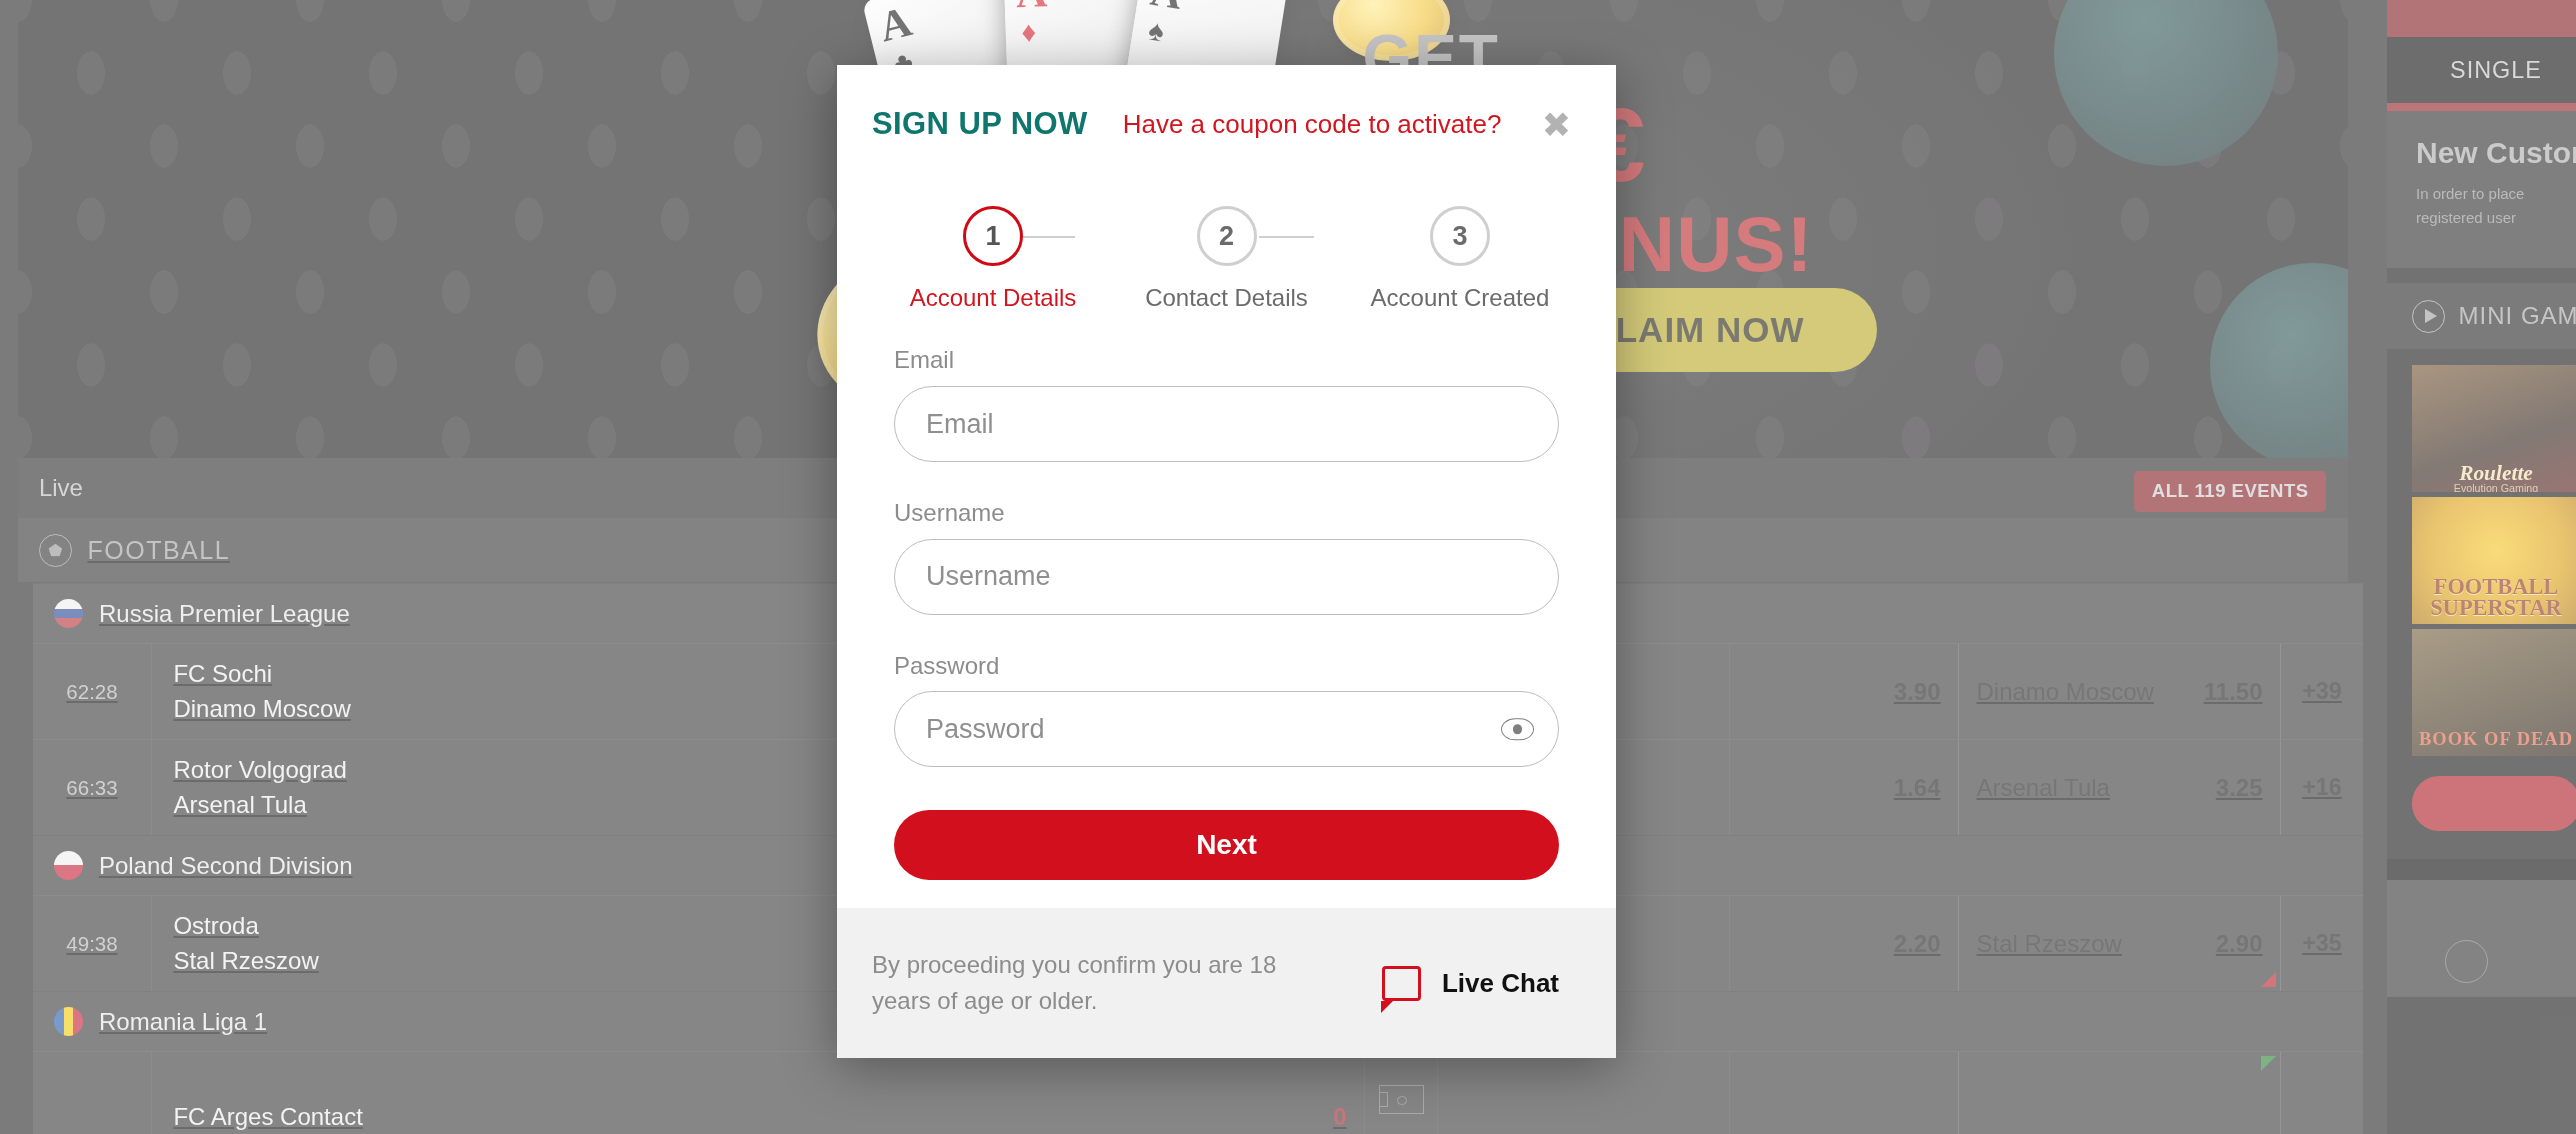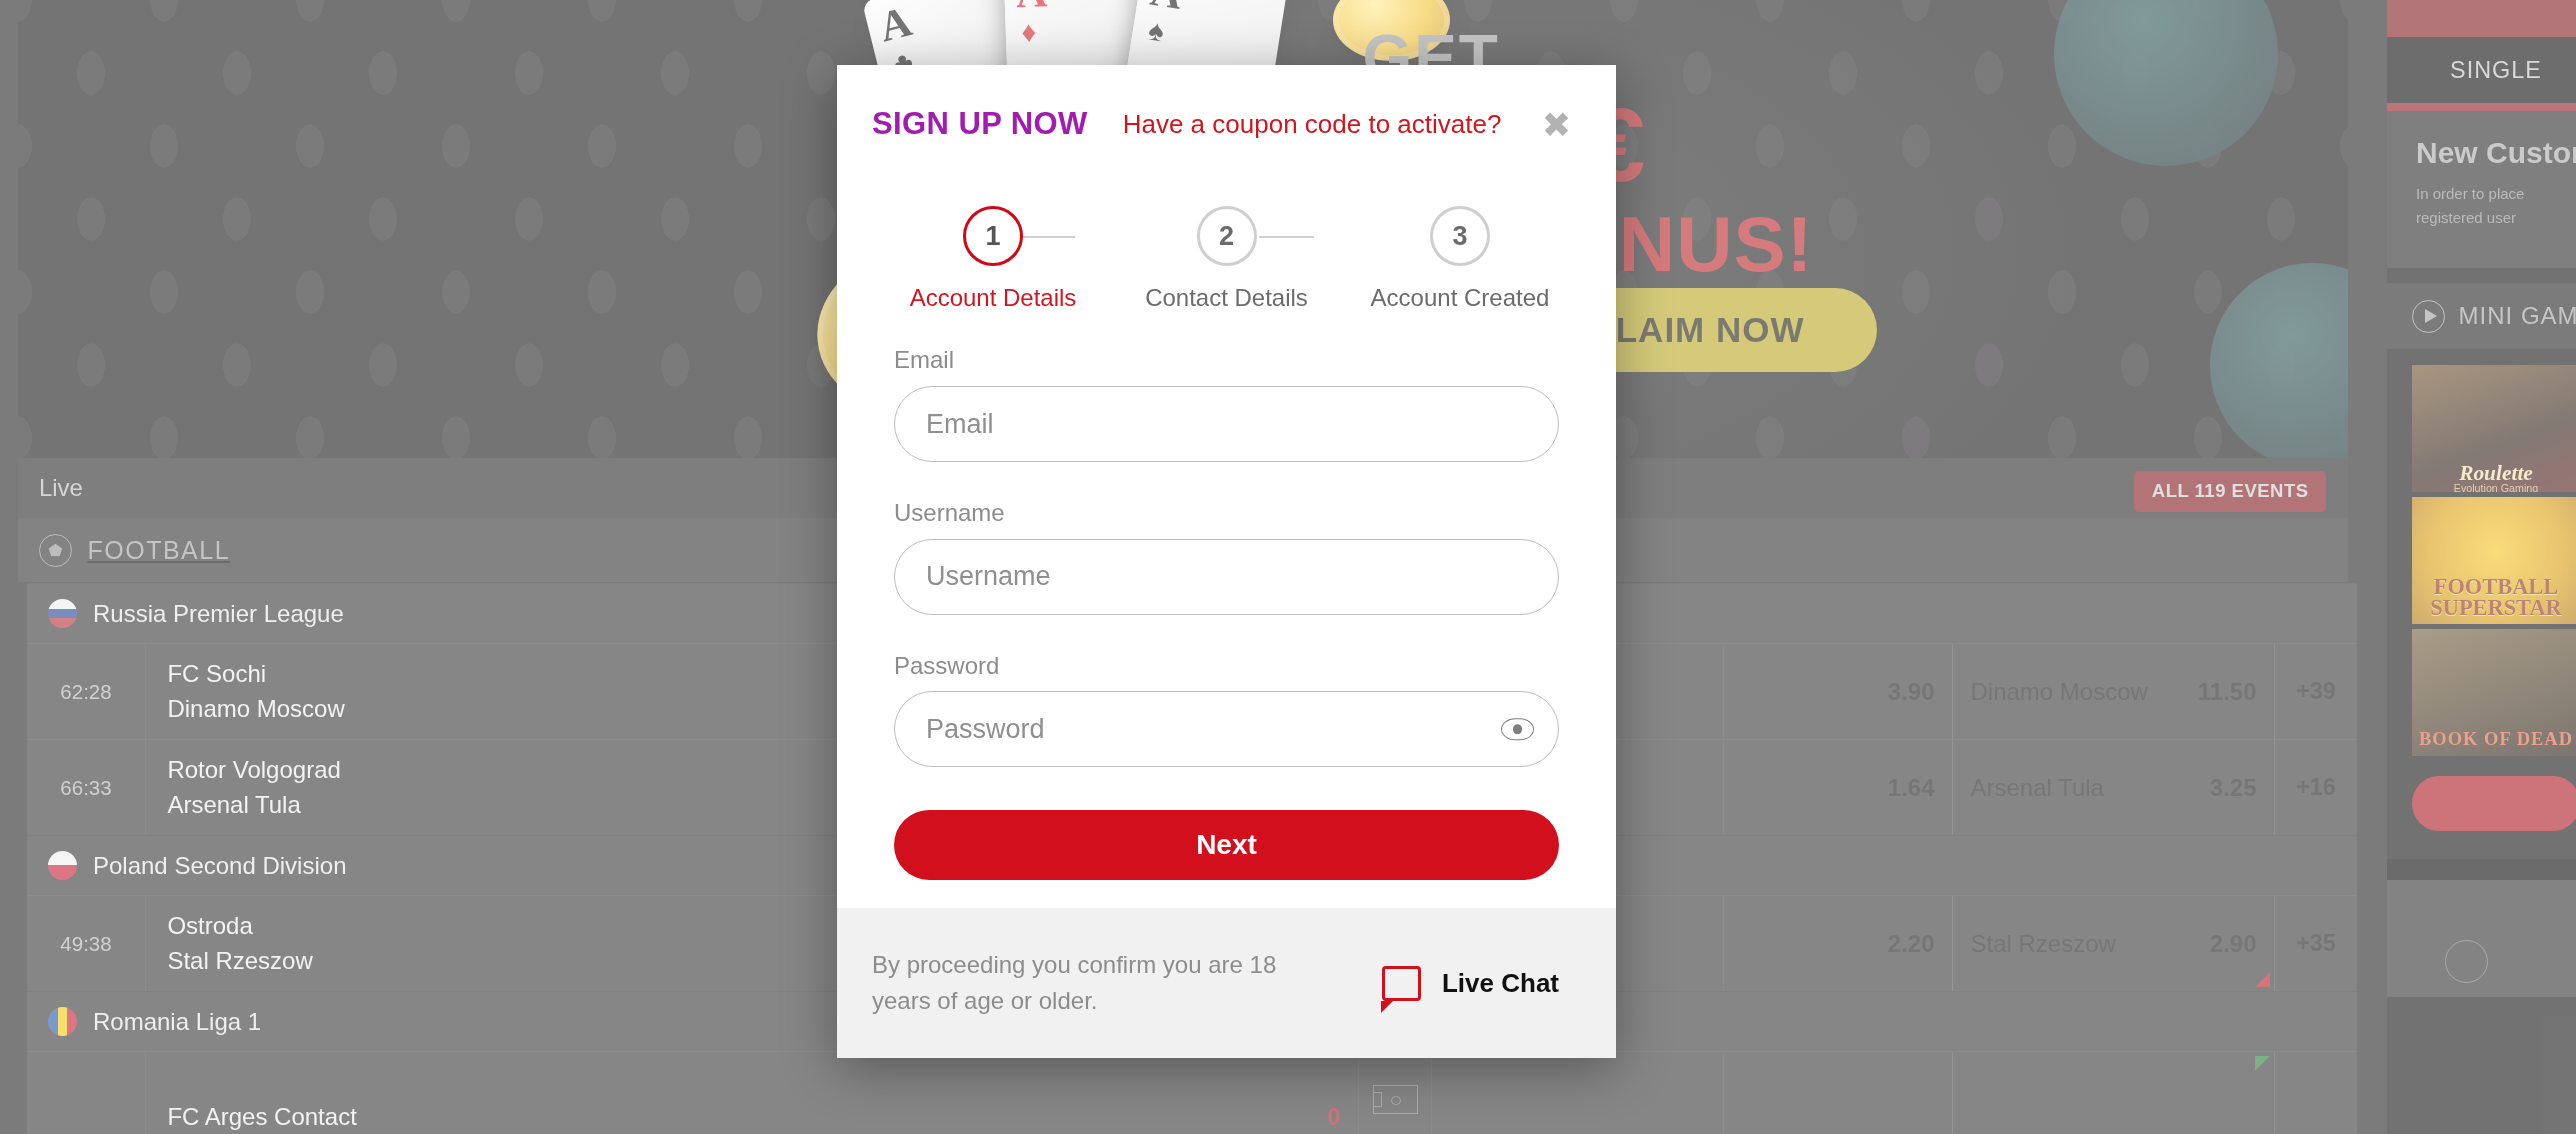--- a/index.html
+++ b/index.html
@@ -135,21 +135,21 @@
     position: relative; flex: none;
   }
   .ball-icon::before {
     content: ""; position: absolute; left: 50%; top: 50%; width: 13.6px; height: 12.7px;
     transform: translate(-50%,-50%);
     background: #8d8d8d;
     clip-path: polygon(50% 0,100% 38%,81% 100%,19% 100%,0 38%);
   }
   .sport-name { color: #9a9a9a; font-size: 25px; letter-spacing: 1.5px; }
 
-  .events-area { position: absolute; left: 27px; top: 583px; width: 2330px; height: 551px; }
+  .events-area { position: absolute; left: 33px; top: 583px; width: 2330px; height: 551px; text-decoration: underline; }
   .league-row {
     height: 60px; background: #2f2f2f; display: flex; align-items: center;
     gap: 15.6px; padding: 0 21.4px; border-top: 1px solid #262626;
   }
   .flag { width: 29px; height: 29px; border-radius: 50%; flex: none; overflow: hidden; }
   .flag.ru { background: linear-gradient(180deg,#eee 0 33%,#1c3c8c 33% 66%,#b4262b 66%); }
   .flag.pl { background: linear-gradient(180deg,#eee 0 50%,#c3142c 50%); }
   .flag.ro { background: linear-gradient(90deg,#1b51a5 0 33%,#f2c800 33% 66%,#c3142c 66%); }
   .league-name { color: #e4e4e4; font-size: 24px; }
 
@@ -219,21 +219,21 @@
 
   .scrim { position: absolute; inset: 0; background: rgba(255,255,255,.42); }
 
   
   .modal {
     position: absolute; left: 837px; top: 65px; width: 779px; height: 993px;
     background: #fff; box-shadow: 0 9.7px 49px rgba(0,0,0,.35);
     display: flex; flex-direction: column;
   }
   .modal-head { padding: 41px 45px 0 35px; display: flex; align-items: center; }
-  .modal-title { font-size: 31px; font-weight: bold; color: #a21caf; letter-spacing: 0.4px; }
+  .modal-title { font-size: 31px; font-weight: bold; color: #0f766e; letter-spacing: 0.4px; }
   .coupon-link { margin-left: 35px; color: #d2161f; font-size: 26px; text-decoration: none; cursor: pointer; }
   .close-x {
     margin-left: auto; background: none; border: none; cursor: pointer;
     color: #b2b2b2; font-size: 35px; line-height: 1; font-family: "Liberation Sans", sans-serif;
   }
 
   .stepper { margin: 64px 51px 0 51px; position: relative; height: 117px; }
   .step-track { display: flex; align-items: flex-start; justify-content: space-between; }
   .step { width: 210px; text-align: center; position: relative; }
   .step .bub {

